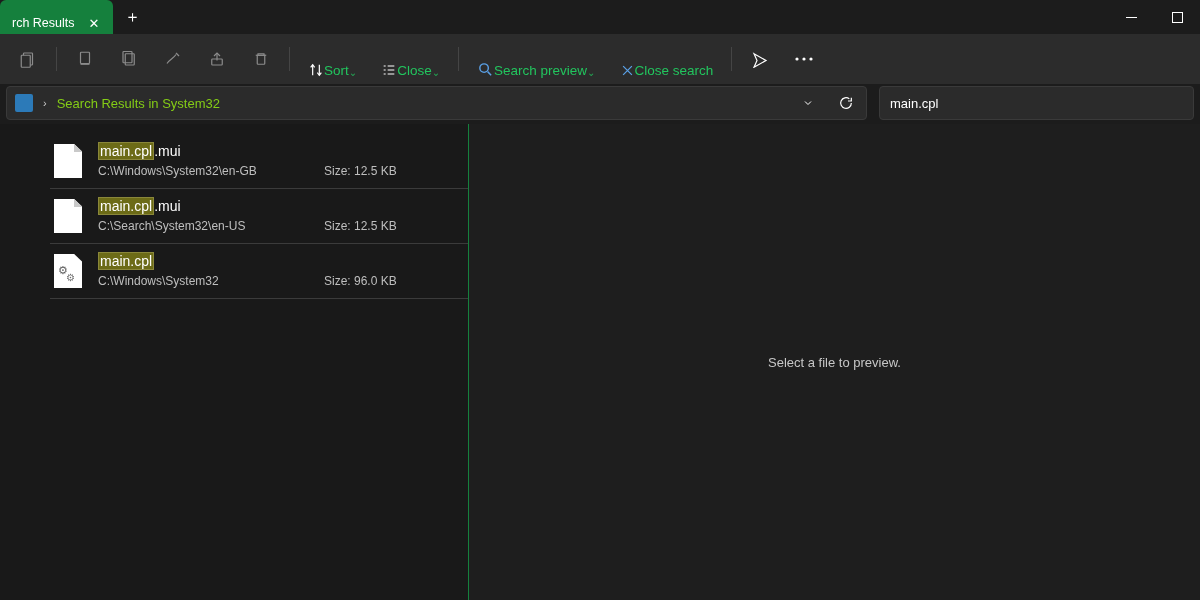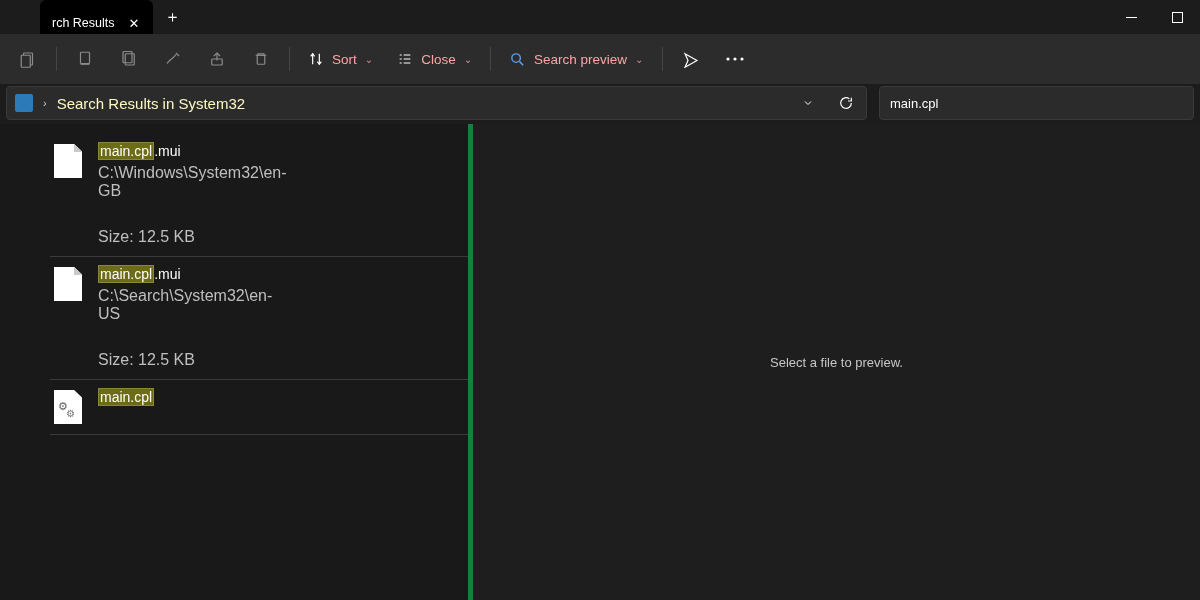--- a/index.html
+++ b/index.html
@@ -24,28 +24,27 @@
 
 .title-bar {
   height: 34px;
   background: #1c1c1c;
   display: flex;
   align-items: stretch;
 }
 .tab {
   display: flex;
   align-items: center;
-  background: #000000;
+  background: #15803d;
   padding: 12px 10px 0 12px;
   font-size: 12.5px;
   color: #fff;
   gap: 10px;
   border-radius: 6px 6px 0 0;
   max-width: 125px;
-  margin-left: 40px;
 }
 .tab-title {
   white-space: nowrap;
   overflow: hidden;
 }
 .tab-close {
   font-size: 13px;
   color: #fff;
   cursor: pointer;
   padding: 2px 4px;
@@ -99,27 +98,26 @@
 }
 .tb-btn svg { display: block; }
 .tb-sep {
   width: 1px;
   height: 24px;
   background: #454545;
   margin: 0 6px;
 }
 .tb-labeled {
   display: flex;
-  align-items: center;
-  gap: 8px;
+  align-items: flex-end;
   height: 38px;
   padding: 0 12px;
   cursor: pointer;
   font-size: 13.5px;
-  color: #fca5a5;
+  color: #22c55e;
 }
 .tb-labeled .chev {
   font-size: 10px;
   opacity: 0.8;
 }
 
 
 .address-row {
   height: 40px;
   background: #1c1c1c;
@@ -143,22 +141,22 @@
   width: 18px;
   height: 18px;
   background: #2c7ab8;
   border-radius: 2px;
 }
 .crumb-sep {
   color: #ccc;
   font-size: 11px;
 }
 .crumb-text {
-  font-size: 15px;
-  color: #fef9c3;
+  font-size: 13px;
+  color: #84cc16;
 }
 .address-spacer { flex: 1; }
 .addr-tool {
   width: 28px;
   height: 28px;
   display: flex;
   align-items: center;
   justify-content: center;
   cursor: pointer;
 }
@@ -193,21 +191,21 @@
   border-right: 0;
 }
 .results {
   width: 458px;
   background: #191919;
   padding: 10px 0 0 40px;
 }
 .preview {
   flex: 1;
   background: #1e1e1e;
-  border-left: 5px solid #15803d;
+  border-left: 1px solid #15803d;
   display: flex;
   align-items: center;
   justify-content: center;
 }
 .preview-text {
   color: #c7c7c7;
   font-size: 13px;
 }
 
 
@@ -269,24 +267,23 @@
   display: flex;
   align-items: center;
 }
 .highlight {
   background: #6c6b17;
   padding: 0 1px;
   border: 1px solid #8a873a;
 }
 .file-sub {
   display: flex;
-  gap: 28px;
-  font-size: 16px;
+  gap: 41px;
+  font-size: 12px;
   color: #bfbfbf;
-  flex-direction: column;
 }
 .file-path { width: 185px; }
 </style>
 </head>
 <body>
 
 <div class="window">
 
   <div class="title-bar">
     <div class="tab">
@@ -375,20 +372,26 @@
 
     <div class="tb-labeled">
       <svg width="17" height="17" viewBox="0 0 24 24" fill="none" stroke="#5aa0e6" stroke-width="2">
         <circle cx="10" cy="10" r="6"></circle>
           <path d="M15 15l5 5"></path>
       </svg>
       <span>Search preview</span>
       <span class="chev">⌄</span>
     </div>
 
+    <div class="tb-labeled">
+      <svg width="15" height="15" viewBox="0 0 24 24" fill="none" stroke="#5aa0e6" stroke-width="2">
+        <path d="M5 5l14 14M19 5L5 19"></path>
+      </svg>
+      <span>Close search</span>
+    </div>
 
     <div class="tb-sep"></div>
 
     <div class="tb-btn">
       <svg width="18" height="18" viewBox="0 0 24 24" fill="none" stroke="#fff" stroke-width="1.6">
         <path d="M4 5l16 9-16 9 4-9z"></path>
       </svg>
     </div>
 
     <div class="tb-btn">
@@ -451,20 +454,24 @@
               <span>Size: 12.5 KB</span>
             </div>
           </div>
         </div>
         <div class="result-item">
           <div class="file-icon cpl"></div>
           <div class="file-text">
             <div class="file-title">
               <span class="highlight">main.cpl</span>
             </div>
+            <div class="file-sub">
+              <span class="file-path">C:\Windows\System32</span>
+              <span>Size: 96.0 KB</span>
+            </div>
           </div>
         </div>
       </div>
     <div class="preview">
       <span class="preview-text">Select a file to preview.</span>
     </div>
   </div>
 
 </div>
 

